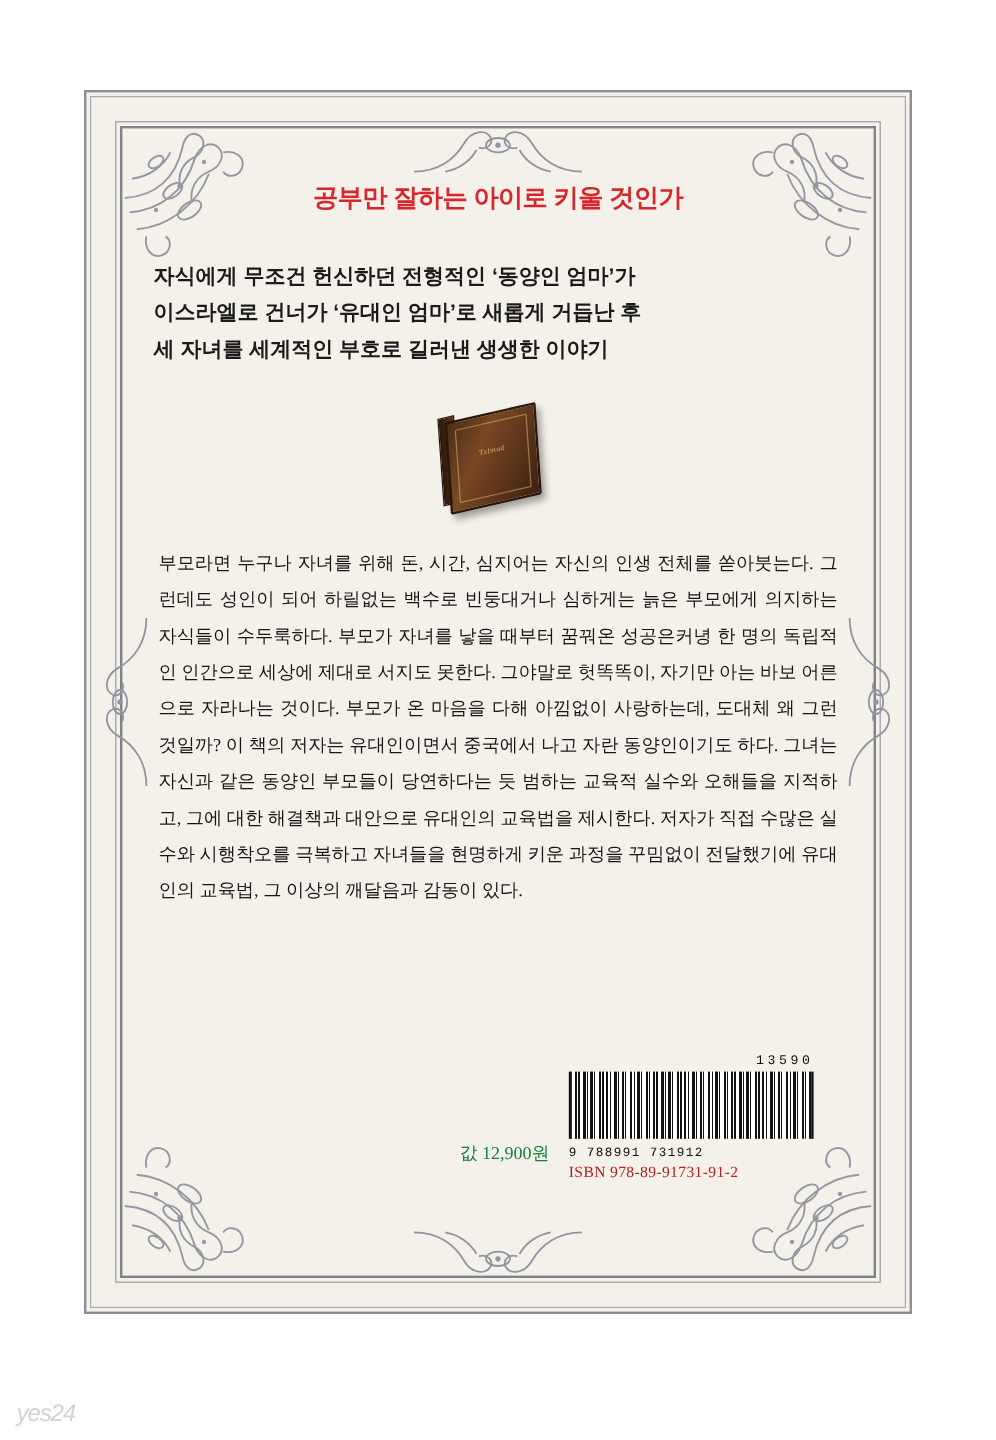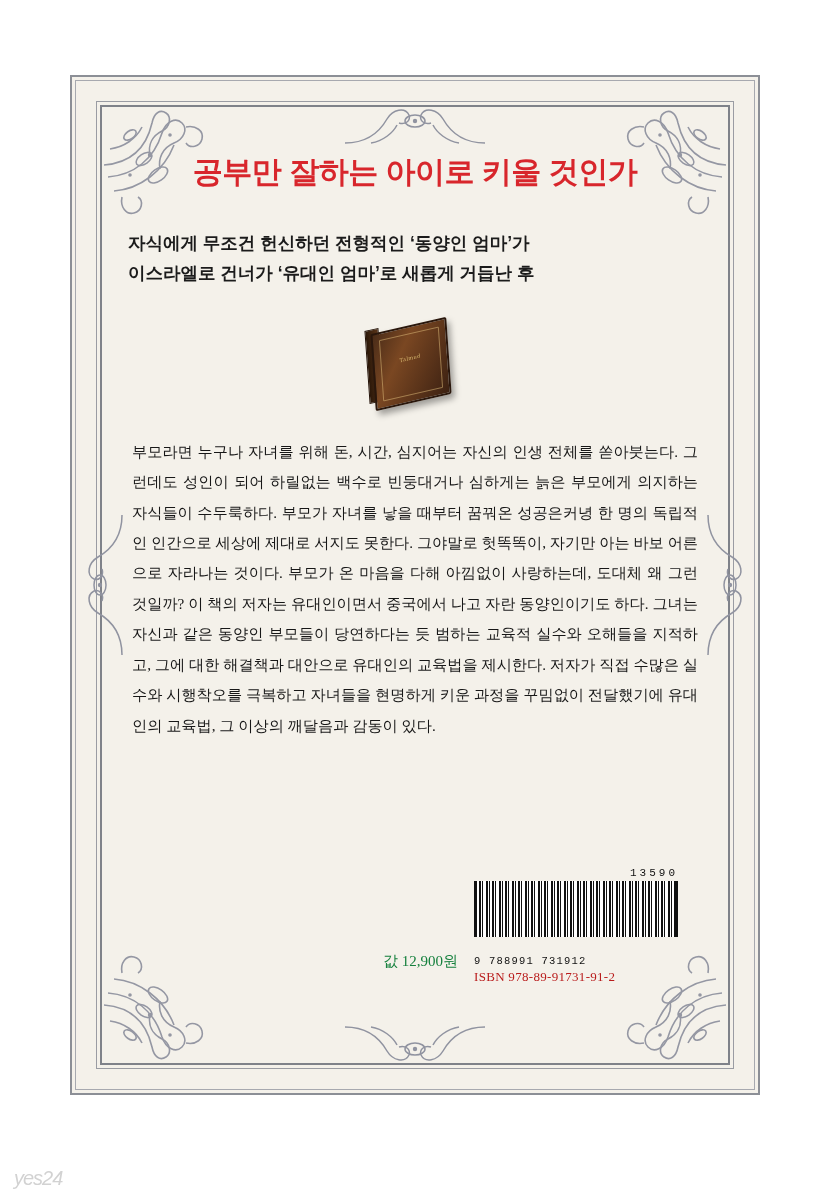--- a/index.html
+++ b/index.html
@@ -92,21 +92,21 @@
   .headline {
     text-align: center;
     color: #d8262c;
     font-family: "Liberation Sans", sans-serif;
     font-weight: 700;
     letter-spacing: -0.5px;
     margin-top: 18px;
   }
   .headline .line {
     display: block;
-    font-size: 30px;
+    font-size: 21px;
     line-height: 1.42;
     white-space: nowrap;
   }
 
   .subhead {
     text-align: left;
     color: #1b1b1b;
     font-family: "Liberation Sans", sans-serif;
     font-weight: 700;
     font-size: 17.5px;
@@ -214,21 +214,21 @@
       #111 10px, #111 12px, #fff 12px, #fff 13px
     );
     border-left: 2px solid #111;
     border-right: 2px solid #111;
   }
   .barcode-digits {
     font-family: "Liberation Mono", monospace;
     font-size: 10.5px;
     letter-spacing: 1.2px;
     color: #111;
-    margin-top: 18px;
+    margin-top: 6px;
   }
   .isbn-line {
     font-family: "Liberation Serif", serif;
     font-size: 13px;
     color: #b91c1c;
     margin-top: 2px;
     letter-spacing: .3px;
   }
   .price-wrap { text-align:center; }
 
@@ -359,20 +359,21 @@
 
   <div class="content">
 
     <div class="headline">
       <span class="line">공부만 잘하는 아이로 키울 것인가</span>
     </div>
 
     <div class="subhead">
       <span class="line">자식에게 무조건 헌신하던 전형적인 ‘동양인 엄마’가</span>
       <span class="line">이스라엘로 건너가 ‘유대인 엄마’로 새롭게 거듭난 후</span>
+      <span class="line">세 자녀를 세계적인 부호로 길러낸 생생한 이야기</span>
     </div>
 
     <div class="book-figure">
       <div class="book-spine"></div>
       <div class="book-3d"></div>
       <div class="book-title-gold">Talmud</div>
     </div>
 
     <p class="bodytext">부모라면 누구나 자녀를 위해 돈, 시간, 심지어는 자신의 인생 전체를 쏟아붓는다. 그런데도 성인이 되어 하릴없는 백수로 빈둥대거나 심하게는 늙은 부모에게 의지하는 자식들이 수두룩하다. 부모가 자녀를 낳을 때부터 꿈꿔온 성공은커녕 한 명의 독립적인 인간으로 세상에 제대로 서지도 못한다. 그야말로 헛똑똑이, 자기만 아는 바보 어른으로 자라나는 것이다. 부모가 온 마음을 다해 아낌없이 사랑하는데, 도대체 왜 그런 것일까? 이 책의 저자는 유대인이면서 중국에서 나고 자란 동양인이기도 하다. 그녀는 자신과 같은 동양인 부모들이 당연하다는 듯 범하는 교육적 실수와 오해들을 지적하고, 그에 대한 해결책과 대안으로 유대인의 교육법을 제시한다. 저자가 직접 수많은 실수와 시행착오를 극복하고 자녀들을 현명하게 키운 과정을 꾸밈없이 전달했기에 유대인의 교육법, 그 이상의 깨달음과 감동이 있다.</p>
 

